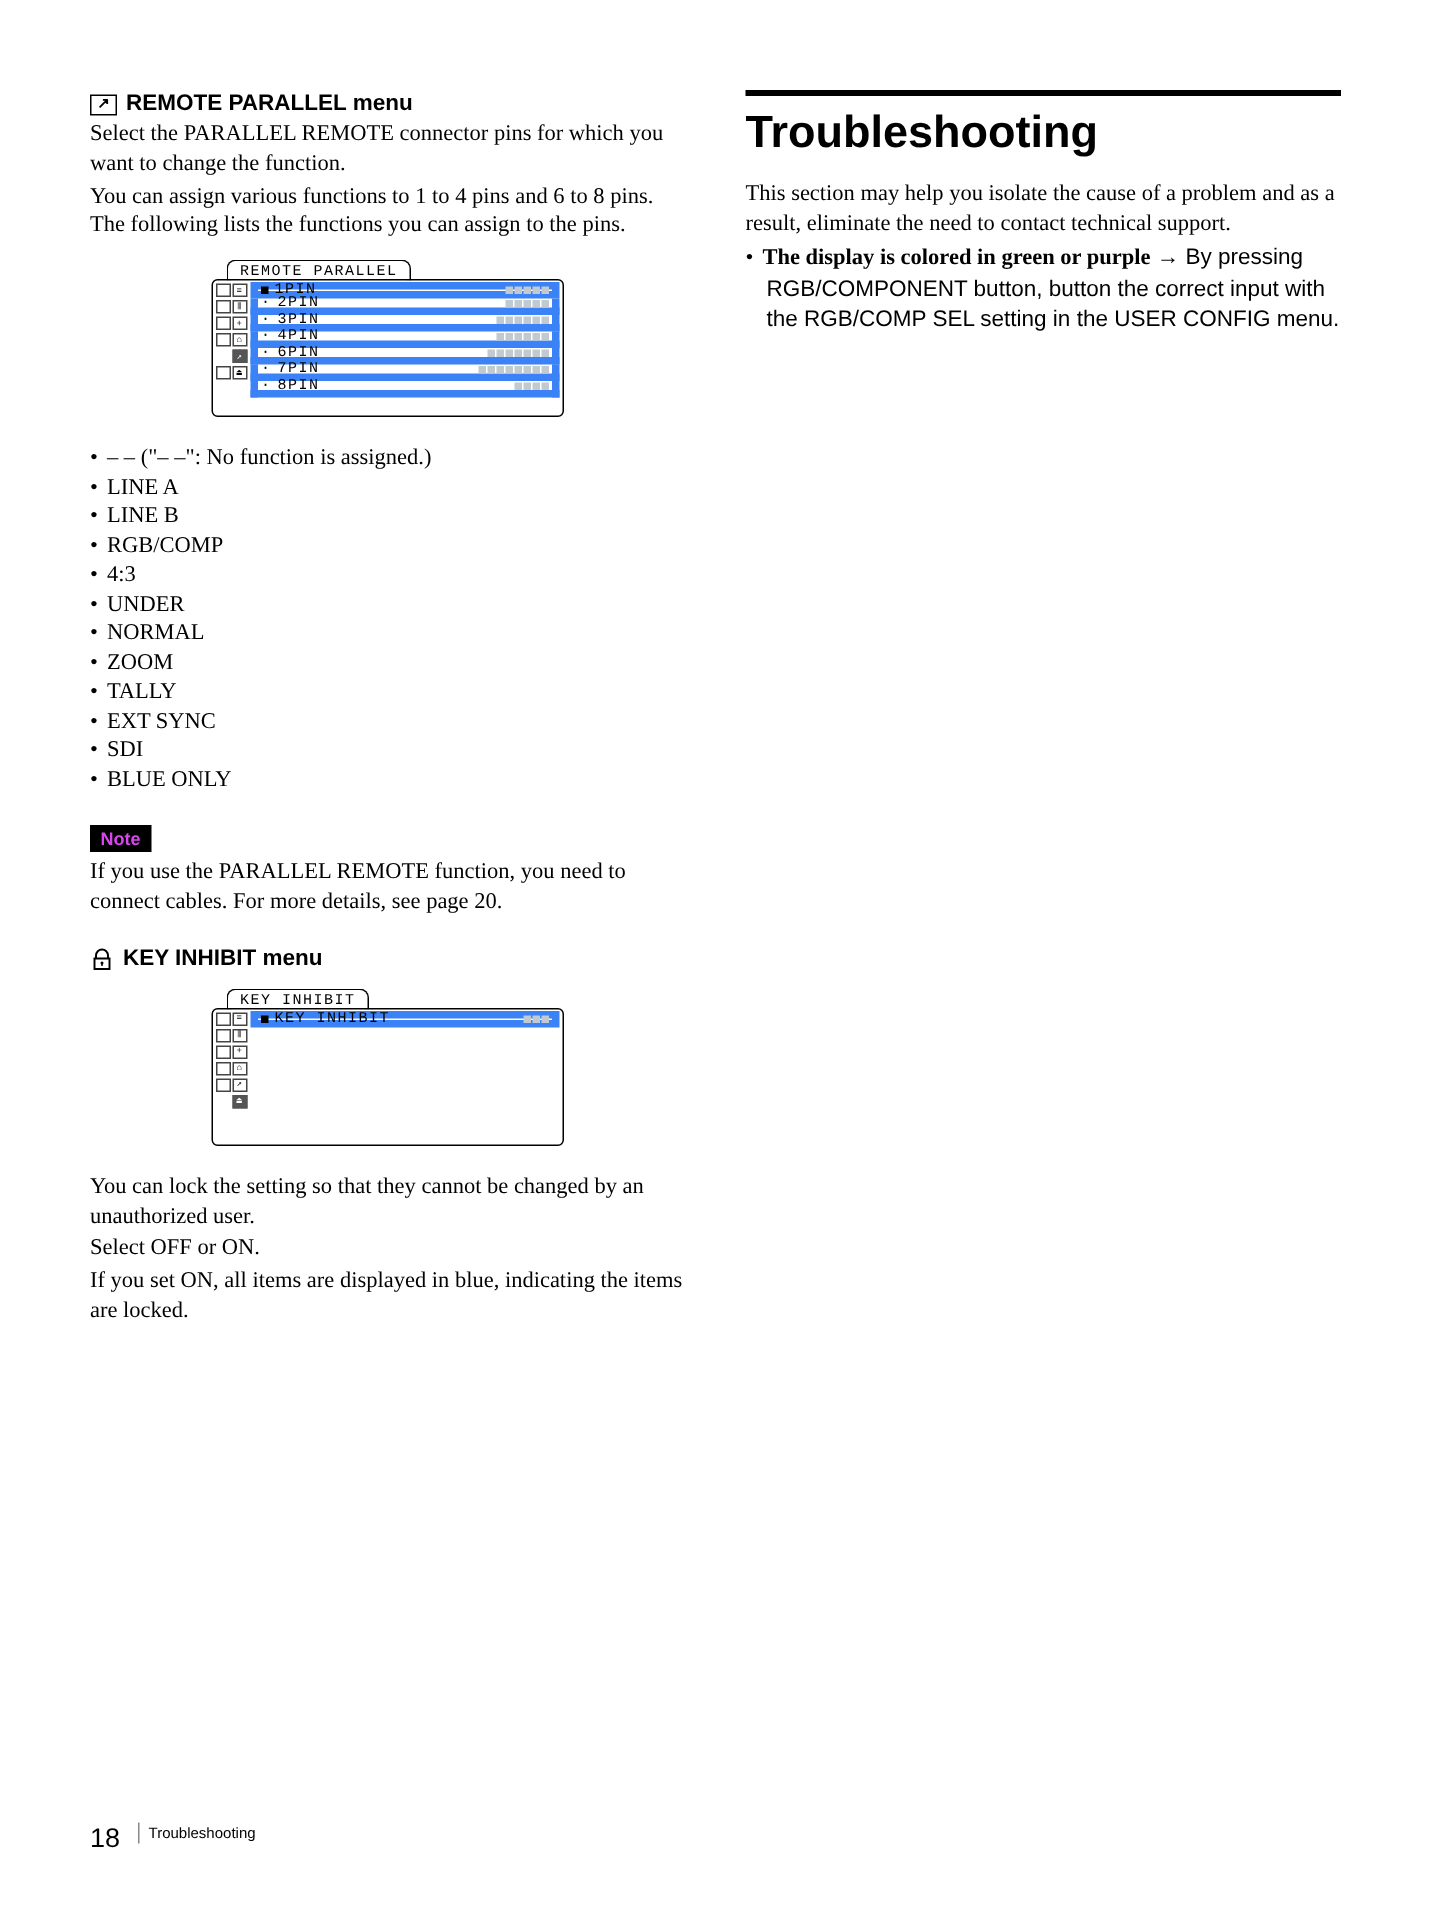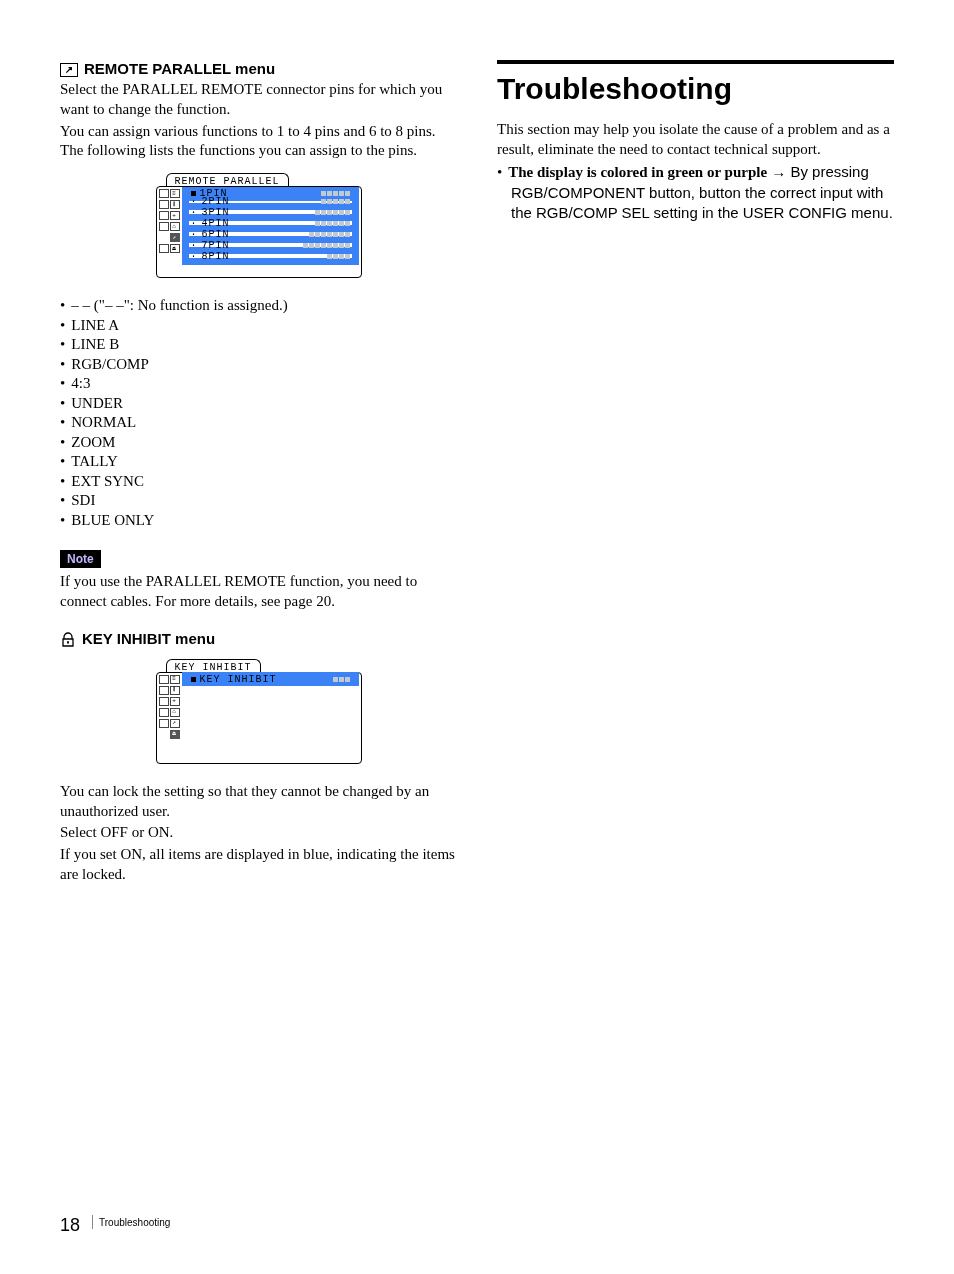--- a/index.html
+++ b/index.html
@@ -49,21 +49,21 @@
     }
     .icon-lock {
       display: inline-flex;
       width: 16px;
       height: 14px;
       align-items: center;
       justify-content: center;
     }
     .menu-box {
       margin: 12px auto 18px auto;
-      width: 206px;
+      width: 235px;
       font-family: "Courier New", monospace;
       font-size: 10px;
       letter-spacing: 1px;
     }
     .menu-tab {
       border: 1px solid #000;
       border-bottom: none;
       border-radius: 6px 6px 0 0;
       padding: 2px 8px 0 8px;
       display: inline-block;
@@ -94,21 +94,21 @@
       border: 1px solid #444;
       display: inline-flex;
       align-items: center;
       justify-content: center;
       font-size: 6px;
       line-height: 1;
       color:#000;
     }
     .mini-icon.sel { background:#555; border-color:#555; }
     .menu-inner {
-      border: 7px solid #3b82f6;
+      border: 5px solid #3b82f6;
       flex: 1;
       display: flex;
       padding: 0 2px;
       height: 11px;
       align-items: center;
       justify-content: space-between;
       font-size: 10px;
     }
     .menu-inner.cont { border-top:none; }
     .menu-inner-left { display:flex; align-items:center; gap:4px; }
@@ -126,21 +126,21 @@
     .bullet-list li::before {
       content: "•";
       margin-right: 6px;
     }
     .bullet-list li {
       line-height: 1.3;
     }
     .note-box {
       display: inline-block;
       background: #000;
-      color: #c4b5fd;
+      color: #d946ef;
       font-family: Arial, Helvetica, sans-serif;
       font-weight: bold;
       font-size: 12px;
       padding: 2px 7px;
       margin: 10px 0 4px 0;
     }
     .para { line-height: 1.32; margin-bottom: 2px;}
     .big-rule {
       border-top: 4px solid #000;
       margin-bottom: 8px;

